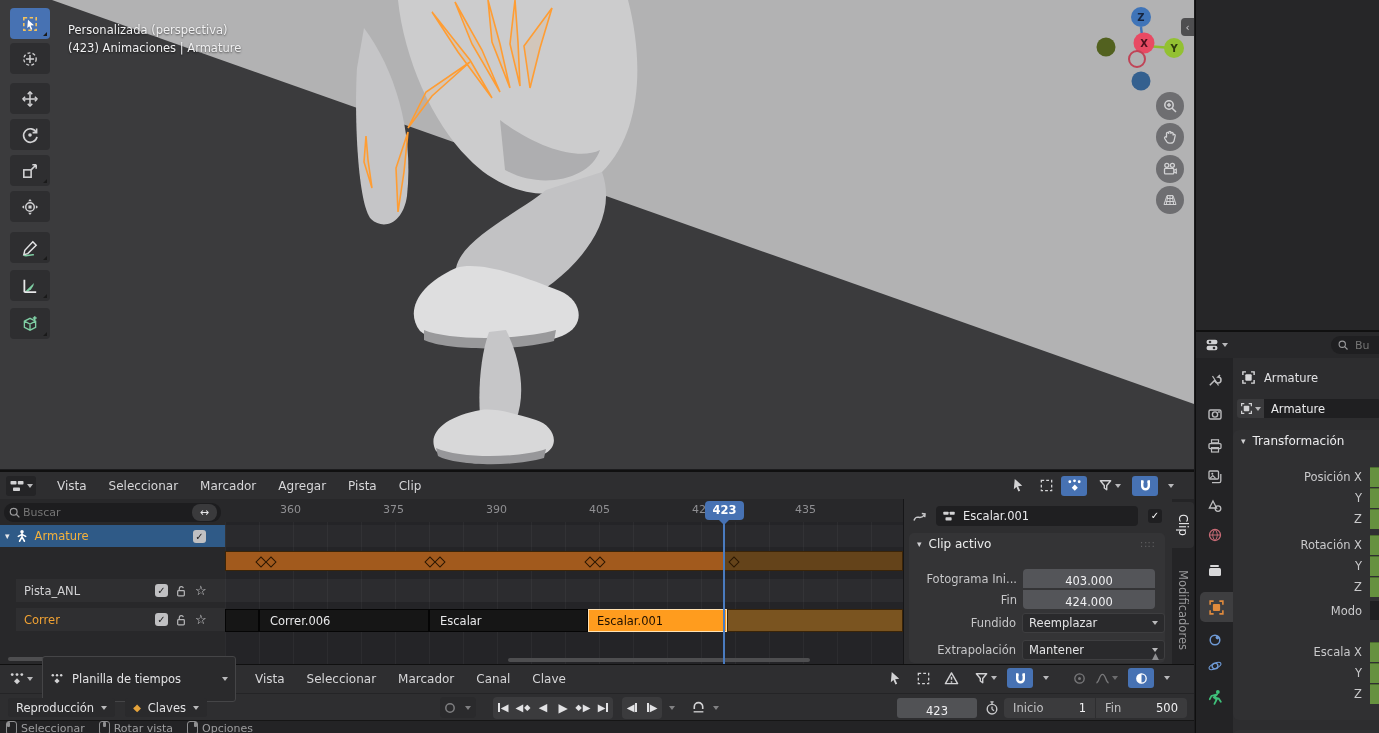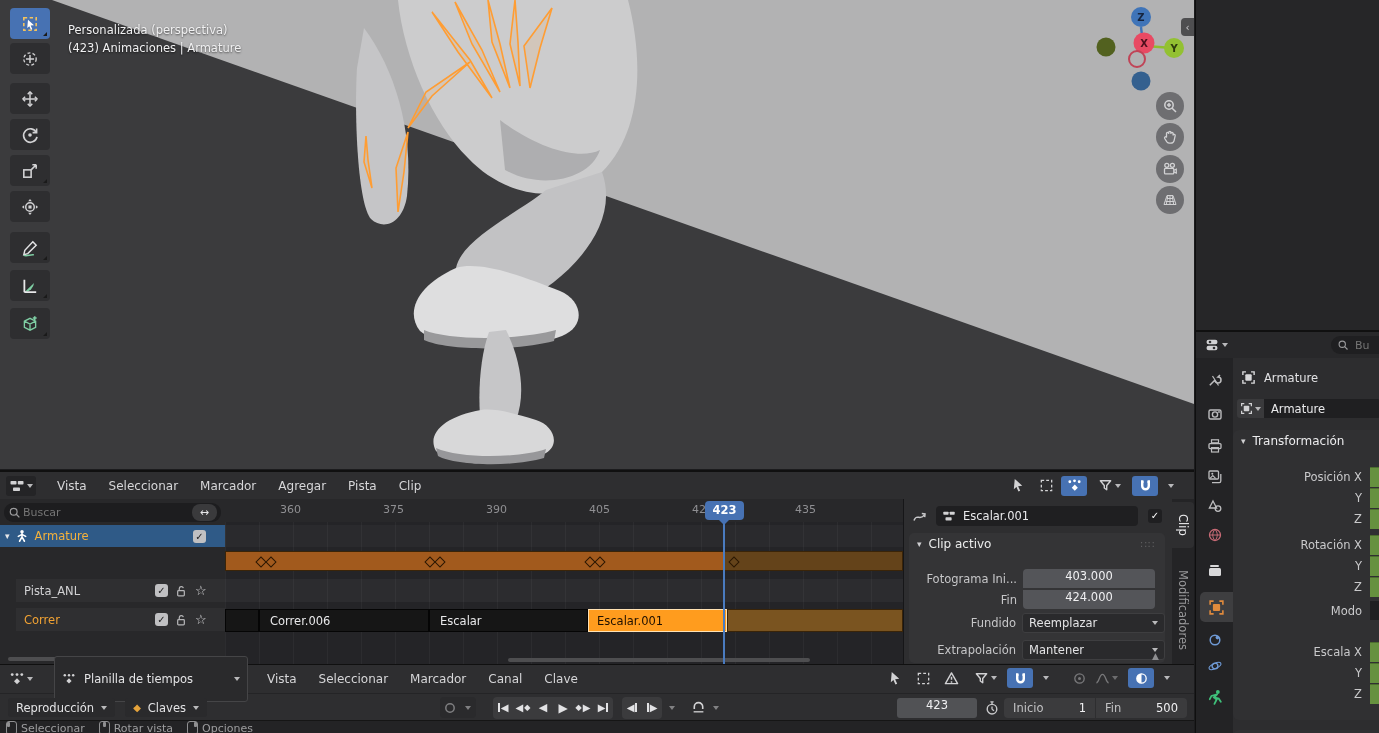--- a/index.html
+++ b/index.html
@@ -18,21 +18,21 @@
   .tool.opt::after{content:"";position:absolute;right:3px;bottom:3px;border-left:4px solid transparent;border-bottom:4px solid #1a1a1a}
   .collbox{width:13px;height:11px;position:relative;flex:none}
   .collbox::before{content:"";position:absolute;left:1px;top:0;width:9px;height:2px;background:#d8d8da;border-radius:1px}
   .collbox::after{content:"";position:absolute;left:0;top:3px;width:12px;height:8px;background:#d8d8da;border-radius:1.5px}
   .cb{width:13px;height:13px;border-radius:3px;background:#c0c0c2;color:#1d1d1f;font-size:10px;font-weight:bold;line-height:13px;text-align:center;flex:none}
   .star{color:#d8d8da;font-size:13px;line-height:13px}
   
   .hdr{background:#2e2e30;display:flex;align-items:center}
   .hbtn{height:20px;min-width:20px;padding:0 3px;display:flex;align-items:center;justify-content:center;border-radius:3px;gap:2px}
   .hbtn.on{background:#4772b3}
-  .field{background:#545559;border-radius:3px;color:#f0f0f2;display:flex;align-items:flex-start;justify-content:center;font-size:11.5px}
+  .field{background:#545559;border-radius:3px;color:#f0f0f2;display:flex;align-items:flex-end;justify-content:center;font-size:11.5px}
   .drop{background:#2a2a2c;border:1px solid #3e3e40;border-radius:3px;color:#e3e3e5;display:flex;align-items:center;font-size:11.5px}
   .kf{position:absolute;width:6px;height:6px;border:1.2px solid #2a1703;transform:rotate(45deg)}
   .vtab{writing-mode:vertical-rl;font-size:11.5px;text-align:center}
   .mbtn{width:9px;height:12px;border:1px solid #8f8f91;border-radius:3px;position:relative;flex:none}
   .mbtn::after{content:"";position:absolute;width:3px;height:5px;background:#8f8f91;top:0;border-radius:1px}
   .lmb::after{left:0}.mmb::after{left:3px}.rmb::after{right:0}
   .tpbtn{width:20px;height:21px;display:flex;align-items:center;justify-content:center;color:#e2e2e4;gap:1px}
   .bar{width:2px;height:9px;background:currentColor;display:inline-block}
   .prow{height:21px;display:flex;align-items:center;justify-content:flex-end;padding-right:18px;color:#c9c9cb;font-size:11.5px}
   .sliver{position:absolute;right:0;width:10px;height:19px;background:#66913f;border-top:1px solid #4c6e2e}
@@ -555,21 +555,21 @@
 
 <div class="abs" style="left:0;top:664px;width:1194px;height:56px;background:#2e2e30;border-top:1px solid #101010">
 
   <div class="flex" style="height:28px;border-bottom:1px solid #242426">
     <div class="hbtn" style="margin-left:6px">
       <svg class="ic" width="16" height="16">
             <use href="#s-dope"></use>
           </svg>
           <span class="carat"></span>
     </div>
-    <div class="drop" style="margin-left:18px;width:178px;height:20px;padding:12px 7px;border-color:#454547">
+    <div class="drop" style="margin-left:6px;width:178px;height:20px;padding:12px 7px;border-color:#454547">
       <svg class="ic" width="14" height="14">
             <use href="#s-dope"></use>
           </svg>
       <span style="flex:1;margin-left:8px">Planilla de tiempos</span>
       <span class="carat"></span>
     </div>
     <div class="flex" style="margin-left:8px">
       <span class="menu-item">Vista</span>
       <span class="menu-item">Seleccionar</span>
       <span class="menu-item">Marcador</span>

